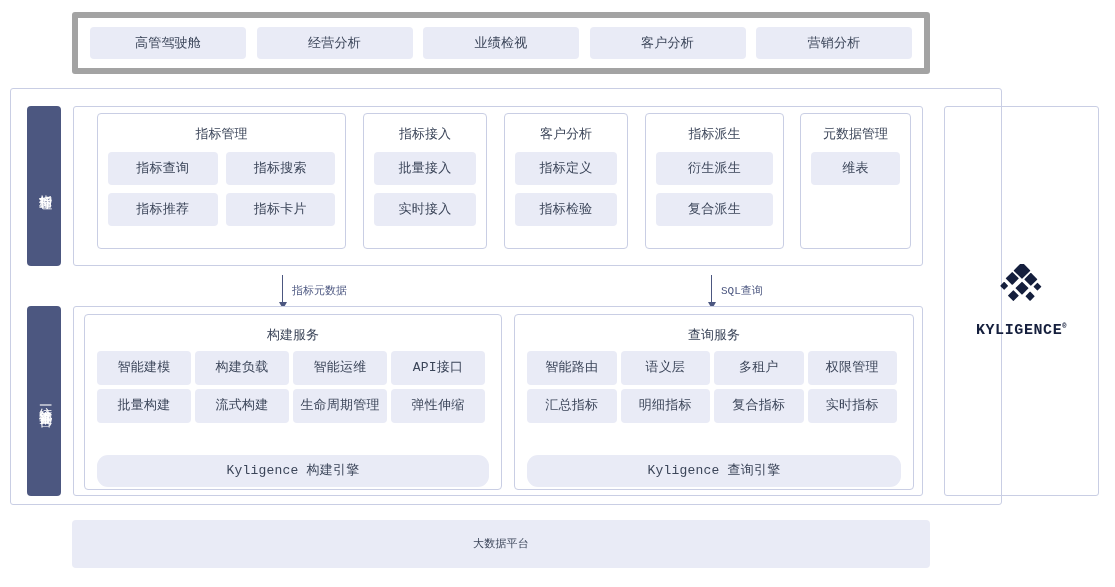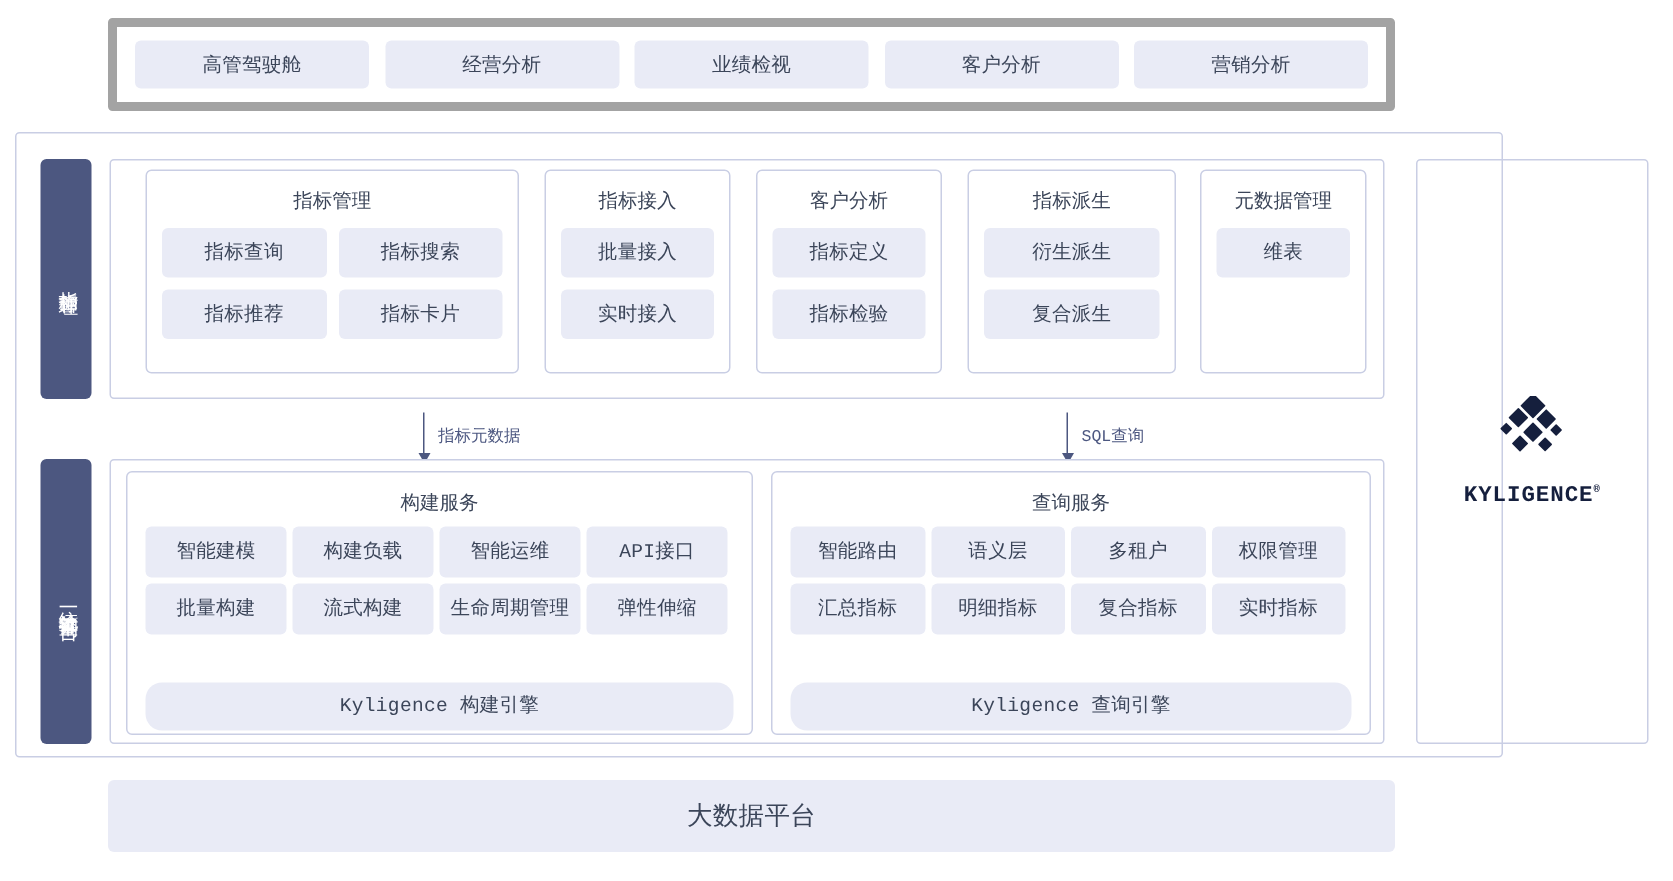--- a/index.html
+++ b/index.html
@@ -220,21 +220,21 @@
   .bottom-band {
     position: absolute;
     left: 72px;
     top: 520px;
     width: 858px;
     height: 48px;
   }
   .bottom-band .chip {
     width: 100%;
     height: 100%;
-    font-size: 17px;
+    font-size: 11px;
   }
 </style>
 </head>
 <body>
 
 <div class="stage">
 
   <div class="apps-band">
     <div class="chip">高管驾驶舱</div>
     <div class="chip">经营分析</div>

